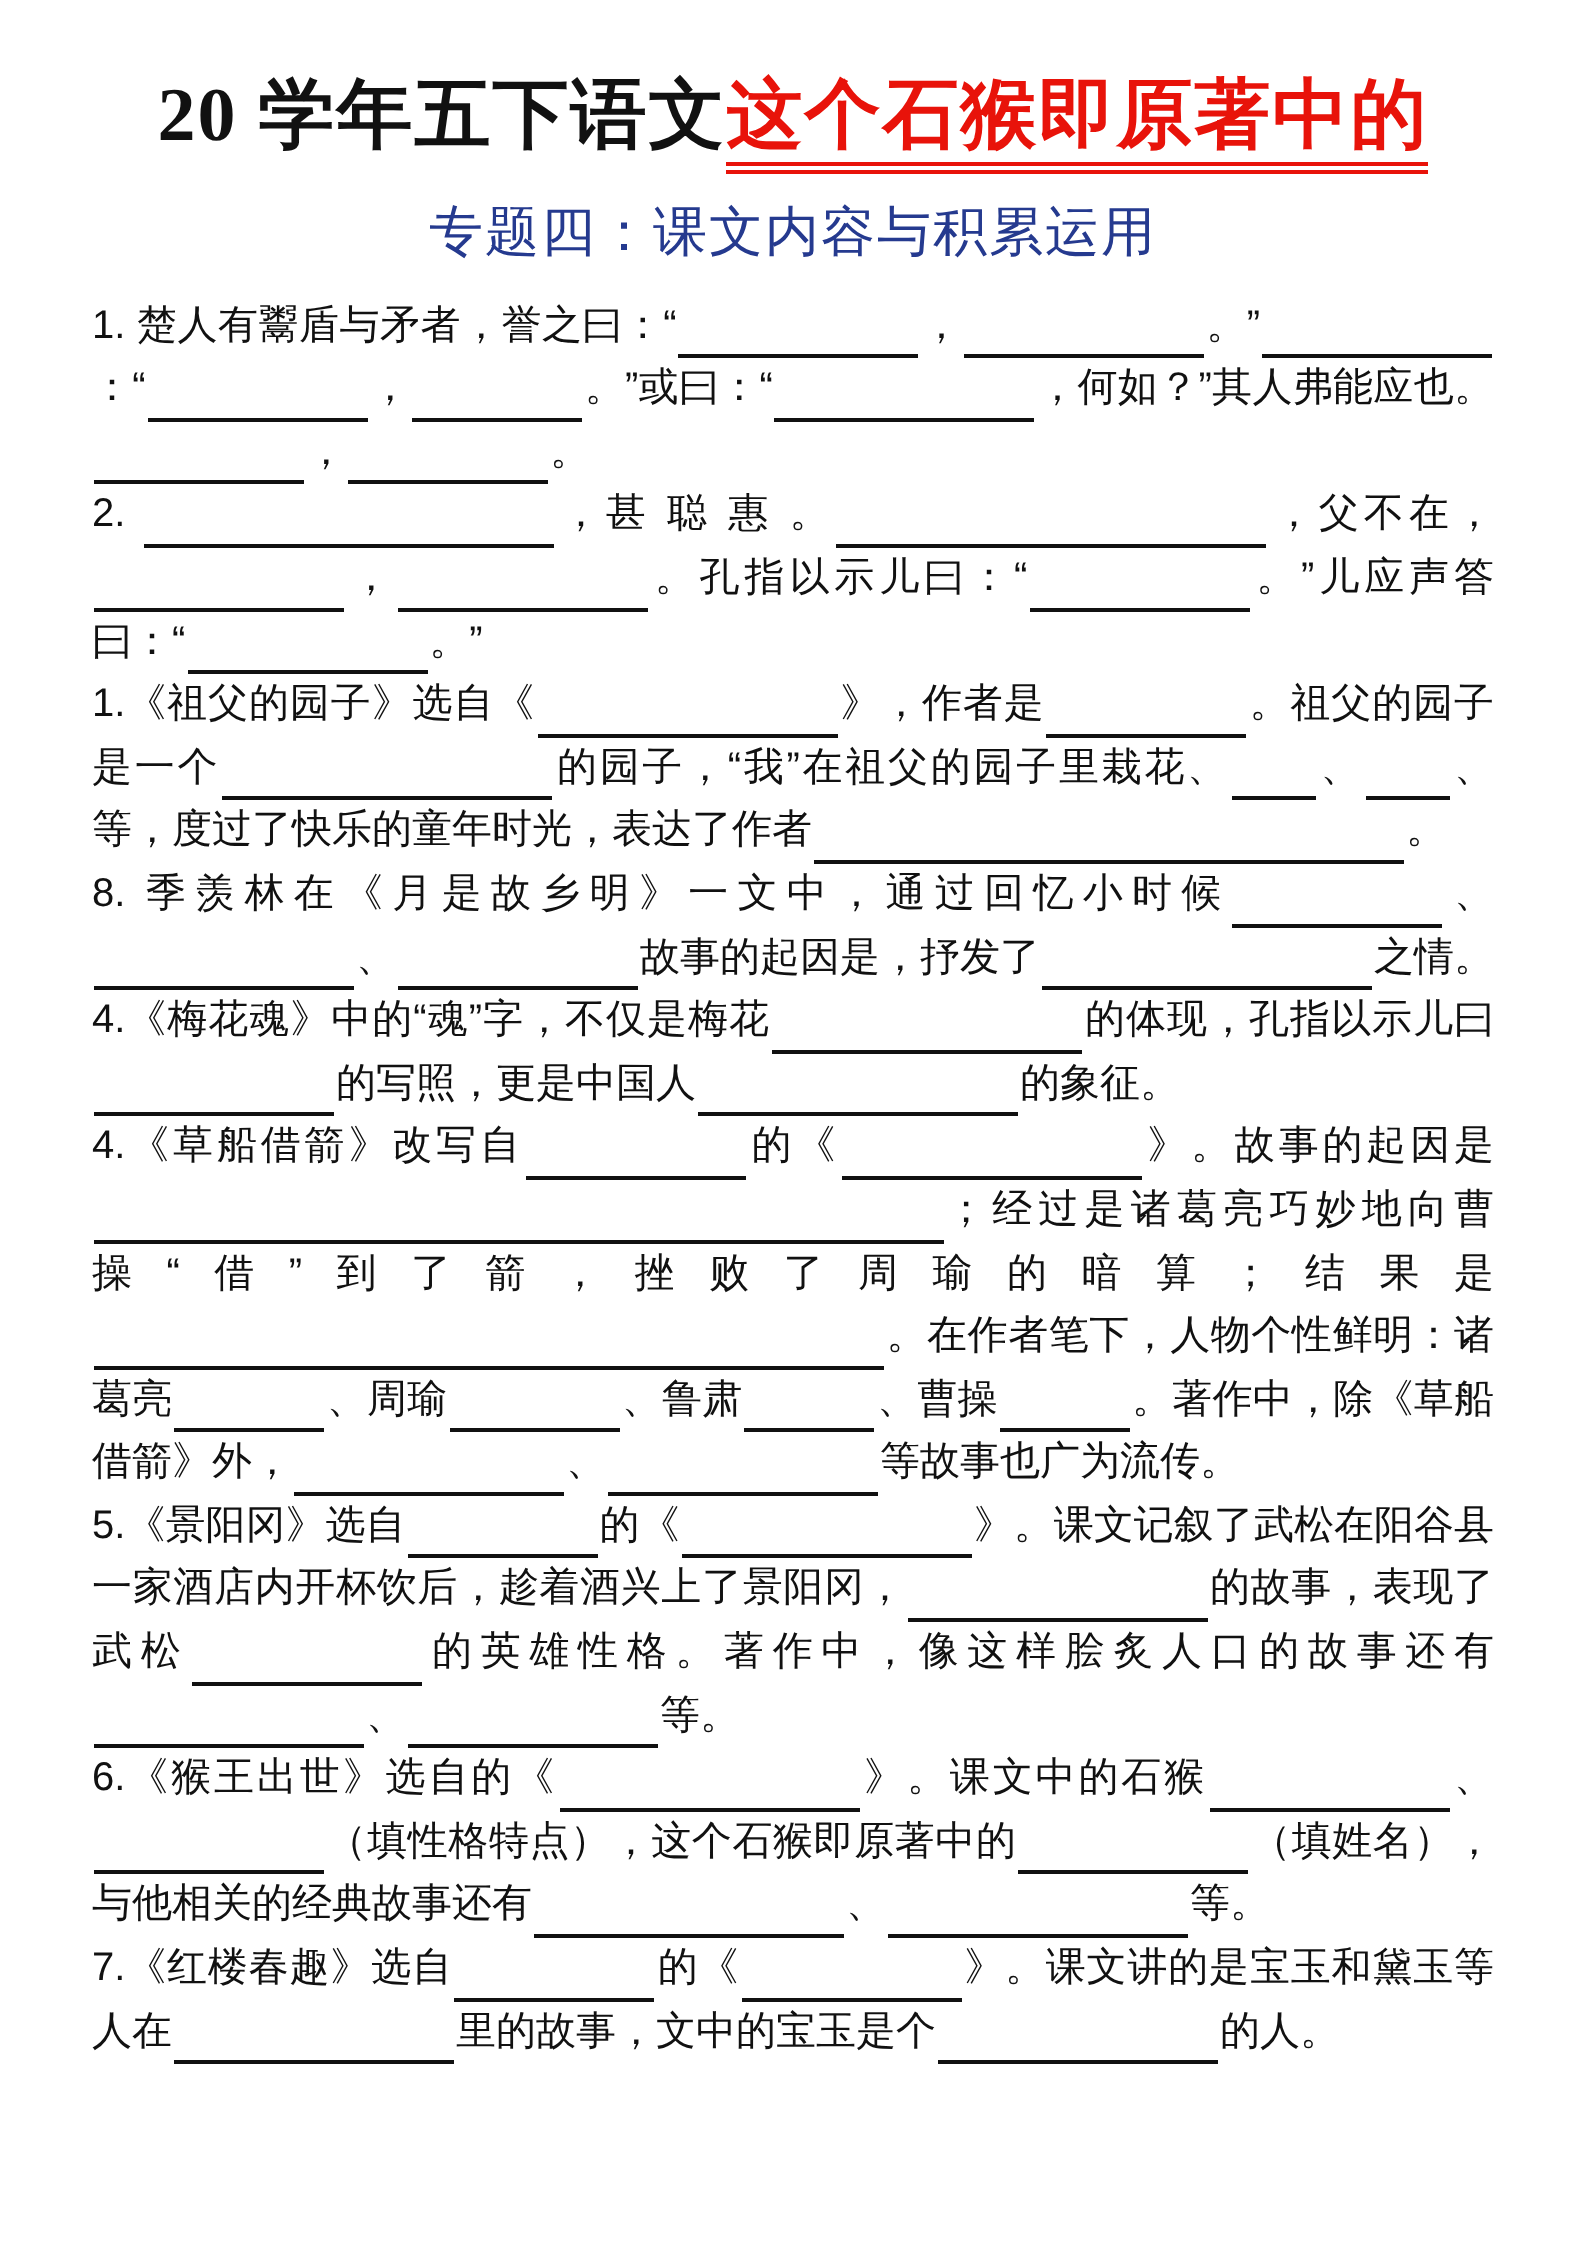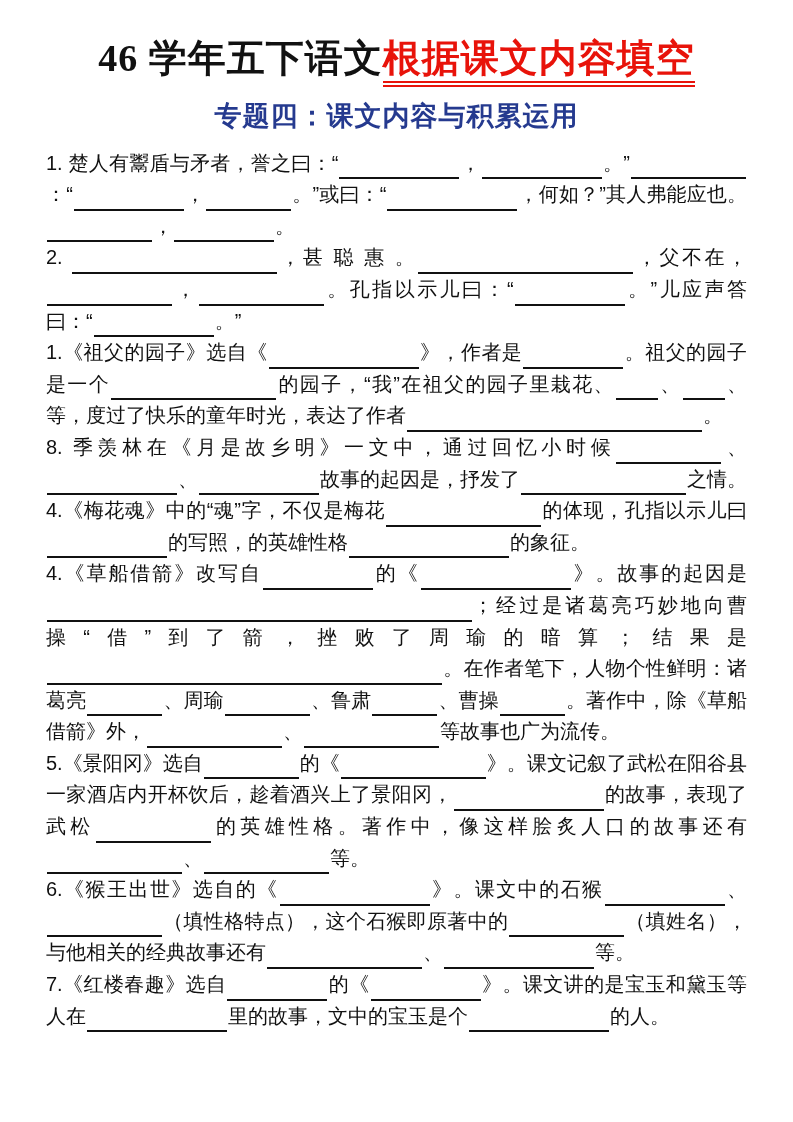--- a/index.html
+++ b/index.html
@@ -7,44 +7,44 @@
     width:793px;height:1122px;background:#ffffff;overflow:hidden;
     font-family:"Liberation Sans","DejaVu Sans",sans-serif;color:#111111;
   }
   .page{box-sizing:border-box;width:793px;height:1122px;padding:36px 46px 0 46px;}
   .title{
     text-align:center;font-family:"Liberation Serif","DejaVu Serif",serif;
     font-weight:bold;font-size:38px;line-height:1.2;letter-spacing:1px;white-space:nowrap;
   }
   .title-red{color:#e8130a;border-bottom:6px double #e8130a;padding-bottom:2px;}
   .subtitle{
-    text-align:center;font-weight:bold;font-size:27px;margin-top:16px;
+    text-align:center;font-weight:normal;font-size:27px;margin-top:16px;
     color:#253a8f;letter-spacing:1px;
   }
   .content{margin-top:14px;font-size:20px;line-height:31.6px;text-align:justify;text-align-last:left;}
   .sec-heading{font-weight:bold;margin:0;}
   p.q{margin:0;}
   .blank{
     display:inline-block;border-bottom:2px solid #111;height:22px;
     vertical-align:bottom;margin:0 1px;
   }
 </style>
 </head>
 <body style="color: rgb(17, 17, 17); background: rgb(255, 255, 255);">
 
 <div class="page">
   <div class="title">
-    <span>46 学年五下语文</span><span class="title-red" style="color: rgb(232, 19, 10); border-bottom-color: rgb(232, 19, 10);">根据课文内容填空</span>
+    <span>20 学年五下语文</span><span class="title-red" style="color: rgb(232, 19, 10); border-bottom-color: rgb(232, 19, 10);">这个石猴即原著中的</span>
   </div>
   <div class="subtitle" style="color: rgb(37, 58, 143);">专题四：课文内容与积累运用</div>
   <div class="content">
 
       <p class="q"><span>1. 楚人有鬻盾与矛者，誉之曰：“</span><span class="blank" style="width: 120px;"></span><span>，</span><span class="blank" style="width: 120px;"></span><span>。”</span><span class="blank" style="width: 115px;"></span><span>：“</span><span class="blank" style="width: 110px;"></span><span>，</span><span class="blank" style="width: 85px;"></span><span>。”或曰：“</span><span class="blank" style="width: 130px;"></span><span>，何如？”其人弗能应也。</span><span class="blank" style="width: 105px;"></span><span>，</span><span class="blank" style="width: 100px;"></span><span>。</span></p>
       <p class="q"><span>2. </span><span class="blank" style="width: 205px;"></span><span>，甚 聪 惠 。</span><span class="blank" style="width: 215px;"></span><span>，父不在，</span><span class="blank" style="width: 125px;"></span><span>，</span><span class="blank" style="width: 125px;"></span><span>。孔指以示儿曰：“</span><span class="blank" style="width: 110px;"></span><span>。”儿应声答曰：“</span><span class="blank" style="width: 120px;"></span><span>。”</span></p>
       <p class="q"><span>1.《祖父的园子》选自《</span><span class="blank" style="width: 150px;"></span><span>》，作者是</span><span class="blank" style="width: 100px;"></span><span>。祖父的园子是一个</span><span class="blank" style="width: 165px;"></span><span>的园子，“我”在祖父的园子里栽花、</span><span class="blank" style="width: 42px;"></span><span>、</span><span class="blank" style="width: 42px;"></span><span>、等，度过了快乐的童年时光，表达了作者</span><span class="blank" style="width: 295px;"></span><span>。</span></p>
       <p class="q"><span>8. 季羡林在《月是故乡明》一文中，通过回忆小时候</span><span class="blank" style="width: 105px;"></span><span>、</span><span class="blank" style="width: 130px;"></span><span>、</span><span class="blank" style="width: 120px;"></span><span>故事的起因是，抒发了</span><span class="blank" style="width: 165px;"></span><span>之情。</span></p>
-      <p class="q"><span>4.《梅花魂》中的“魂”字，不仅是梅花</span><span class="blank" style="width: 155px;"></span><span>的体现，孔指以示儿曰</span><span class="blank" style="width: 120px;"></span><span>的写照，的英雄性格</span><span class="blank" style="width: 160px;"></span><span>的象征。</span></p>
+      <p class="q"><span>4.《梅花魂》中的“魂”字，不仅是梅花</span><span class="blank" style="width: 155px;"></span><span>的体现，孔指以示儿曰</span><span class="blank" style="width: 120px;"></span><span>的写照，更是中国人</span><span class="blank" style="width: 160px;"></span><span>的象征。</span></p>
       <p class="q"><span>4.《草船借箭》改写自</span><span class="blank" style="width: 110px;"></span><span>的《</span><span class="blank" style="width: 150px;"></span><span>》。故事的起因是</span><span class="blank" style="width: 425px;"></span><span>；经过是诸葛亮巧妙地向曹操“借”到了箭，挫败了周瑜的暗算；结果是</span><span class="blank" style="width: 395px;"></span><span>。在作者笔下，人物个性鲜明：诸葛亮</span><span class="blank" style="width: 75px;"></span><span>、周瑜</span><span class="blank" style="width: 85px;"></span><span>、鲁肃</span><span class="blank" style="width: 65px;"></span><span>、曹操</span><span class="blank" style="width: 65px;"></span><span>。著作中，除《草船借箭》外，</span><span class="blank" style="width: 135px;"></span><span>、</span><span class="blank" style="width: 135px;"></span><span>等故事也广为流传。</span></p>
       <p class="q"><span>5.《景阳冈》选自</span><span class="blank" style="width: 95px;"></span><span>的《</span><span class="blank" style="width: 145px;"></span><span>》。课文记叙了武松在阳谷县一家酒店内开杯饮后，趁着酒兴上了景阳冈，</span><span class="blank" style="width: 150px;"></span><span>的故事，表现了武松</span><span class="blank" style="width: 115px;"></span><span>的英雄性格。著作中，像这样脍炙人口的故事还有</span><span class="blank" style="width: 135px;"></span><span>、</span><span class="blank" style="width: 125px;"></span><span>等。</span></p>
       <p class="q"><span>6.《猴王出世》选自的《</span><span class="blank" style="width: 150px;"></span><span>》。课文中的石猴</span><span class="blank" style="width: 120px;"></span><span>、</span><span class="blank" style="width: 115px;"></span><span>（填性格特点），这个石猴即原著中的</span><span class="blank" style="width: 115px;"></span><span>（填姓名），与他相关的经典故事还有</span><span class="blank" style="width: 155px;"></span><span>、</span><span class="blank" style="width: 150px;"></span><span>等。</span></p>
       <p class="q"><span>7.《红楼春趣》选自</span><span class="blank" style="width: 100px;"></span><span>的《</span><span class="blank" style="width: 110px;"></span><span>》。课文讲的是宝玉和黛玉等人在</span><span class="blank" style="width: 140px;"></span><span>里的故事，文中的宝玉是个</span><span class="blank" style="width: 140px;"></span><span>的人。</span></p>
     </div>
 </div>
 
 </body></html>

